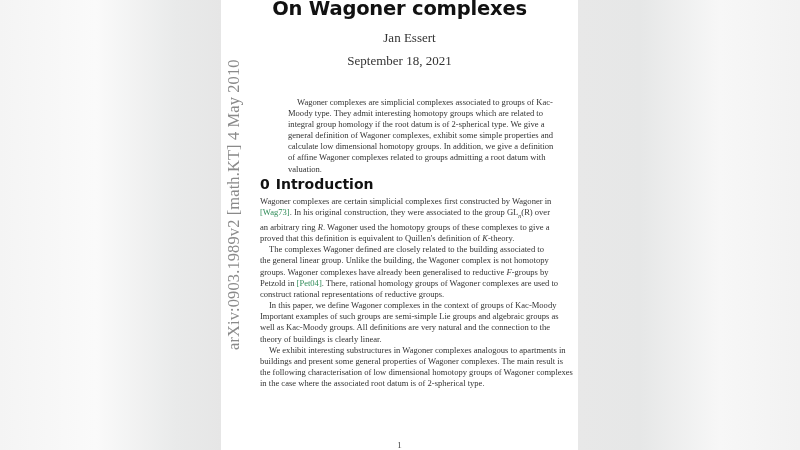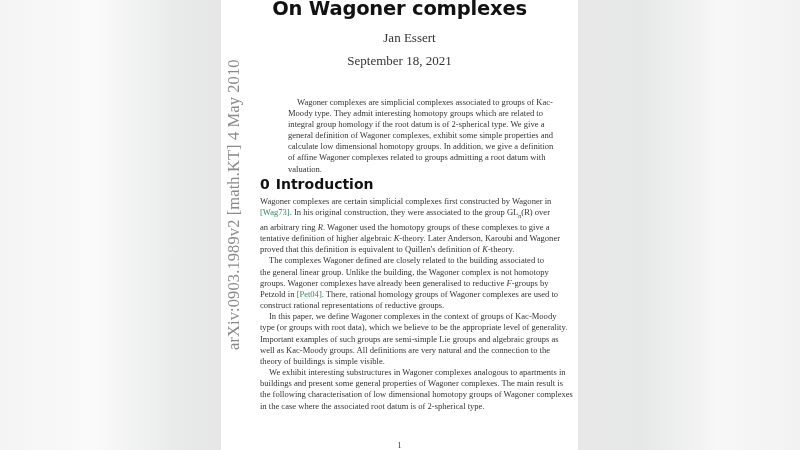--- a/index.html
+++ b/index.html
@@ -87,34 +87,32 @@
 
   <div class="section-head">
     <span class="num">0</span><span>Introduction</span>
   </div>
 
   <div class="body">
 
     <span class="ln">Wagoner complexes are certain simplicial complexes first constructed by Wagoner in</span>
     <span class="ln"><span class="cite">[Wag73]</span><span>. In his original construction, they were associated to the group GL</span><sub style="font-size:6px;font-style:italic">n</sub><span>(R) over</span></span>
     <span class="ln"><span>an arbitrary ring </span><span class="math">R</span><span>. Wagoner used the homotopy groups of these complexes to give a</span></span>
-    <span class="ln"><span>tentative definition of higher algebraic </span><span class="math">K</span><span>-theory. Later Anderson, Karoubi and Wagoner</span></span>
     <span class="ln last"><span>proved that this definition is equivalent to Quillen's definition of </span><span class="math">K</span><span>-theory.</span></span>
 
     <span class="ln indent">The complexes Wagoner defined are closely related to the building associated to</span>
     <span class="ln">the general linear group. Unlike the building, the Wagoner complex is not homotopy</span>
     <span class="ln"><span>groups. Wagoner complexes have already been generalised to reductive </span><span class="math">F</span><span>-groups by</span></span>
     <span class="ln"><span>Petzold in </span><span class="cite">[Pet04]</span><span>. There, rational homology groups of Wagoner complexes are used to</span></span>
     <span class="ln last">construct rational representations of reductive groups.</span>
 
     <span class="ln indent">In this paper, we define Wagoner complexes in the context of groups of Kac-Moody</span>
-    <span class="ln">type (or groups with root data), which we believe to be the appropriate level of generality.</span>
     <span class="ln">Important examples of such groups are semi-simple Lie groups and algebraic groups as</span>
     <span class="ln">well as Kac-Moody groups. All definitions are very natural and the connection to the</span>
-    <span class="ln last">theory of buildings is simple visible.</span>
+    <span class="ln last">theory of buildings is clearly linear.</span>
 
     <span class="ln indent">We exhibit interesting substructures in Wagoner complexes analogous to apartments in</span>
     <span class="ln">buildings and present some general properties of Wagoner complexes. The main result is</span>
     <span class="ln">the following characterisation of low dimensional homotopy groups of Wagoner complexes</span>
     <span class="ln last">in the case where the associated root datum is of 2-spherical type.</span>
   </div>
 
   <div class="pagenum">1</div>
 </div>
 

